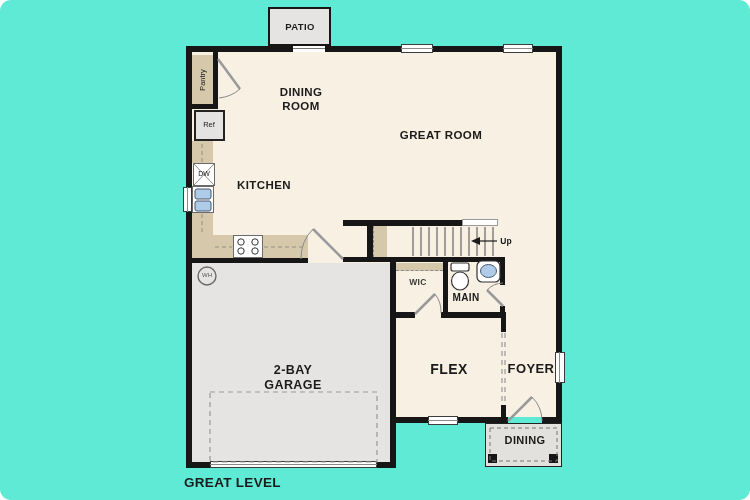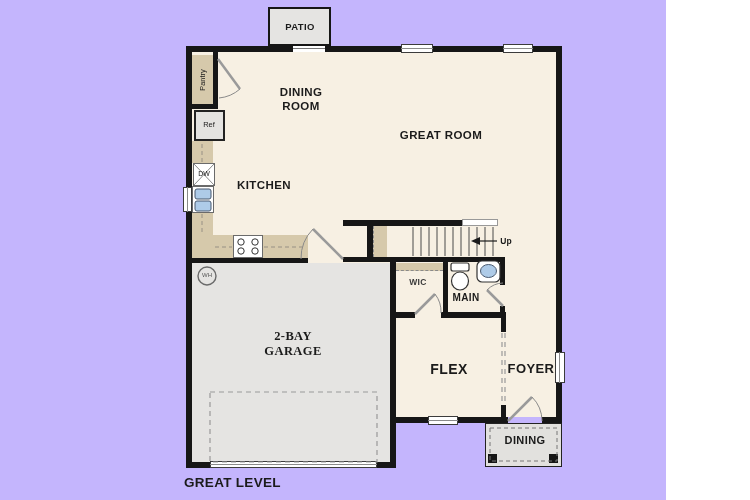--- a/index.html
+++ b/index.html
@@ -1,17 +1,17 @@
 <!DOCTYPE html>
 <html style="--floor: #f7f0e3; --counter: #d6c9ab; --garage: #e5e4e2; --porch: #e2e1de; --wall: #161616; --sink: #aecbe8; --text: #1b1b1b;"><head>
 <meta charset="utf-8">
 <style>
   html,body{margin:0;padding:0;background:#fff;width:750px;height:500px;overflow:hidden;
     font-family:"Liberation Sans",sans-serif;}
-  #plan{position:relative;width:666px;height:500px;background:#c4b5fd;}
+  #plan{position:relative;width:750px;height:500px;background:#5eead4;border-radius:11px;}
   #plan *{box-sizing:border-box;}
   .abs{position:absolute;}
   .wall{position:absolute;background:var(--wall,#161616);}
   .floor{position:absolute;background:var(--floor,#f7f0e3);}
   .tan{position:absolute;background:var(--counter,#d6c9ab);}
   .gray{position:absolute;background:var(--garage,#e5e4e2);}
   .box{position:absolute;background:#fff;border:1px solid #6a6a6a;}
   .winh{position:absolute;background:#fff;border:1px solid #3c3c3c;}
   .winh::after{content:"";position:absolute;left:-1px;right:-1px;top:50%;margin-top:-1px;border-top:1px solid #8a8a8a;}
   .winv{position:absolute;background:#fff;border:1px solid #3c3c3c;}
@@ -155,21 +155,21 @@
       <rect x="477" y="261" width="23" height="21" rx="5" fill="#fff" stroke="#333" stroke-width="1.2"></rect>
       <ellipse cx="488.5" cy="271" rx="8" ry="6.5" fill="#aecbe8" stroke="#49596e" stroke-width="1"></ellipse>
     </g>
   </svg>
 
   <div class="lbl" style="left:300px;top:27px;font-size:9.5px;">PATIO</div>
   <div class="lbl" style="left:301px;top:100px;font-size:11.5px;">DINING
 ROOM</div>
   <div class="lbl" style="left:441px;top:136px;font-size:11.5px;">GREAT ROOM</div>
   <div class="lbl" style="left:264px;top:186px;font-size:11.5px;">KITCHEN</div>
-  <div class="lbl" style="left:293px;top:344px;font-size:12.5px;font-family:Liberation Serif, serif;">2-BAY
+  <div class="lbl" style="left:293px;top:378px;font-size:12.5px;">2-BAY
 GARAGE</div>
   <div class="lbl" style="left:449px;top:369px;font-size:14px;">FLEX</div>
   <div class="lbl" style="left:531px;top:369px;font-size:13px;">FOYER</div>
   <div class="lbl" style="left:525px;top:440px;font-size:11px;">DINING</div>
   <div class="lbl" style="left:418px;top:282px;font-size:8.5px;color:#3a3a3a;">WIC</div>
   <div class="lbl" style="left:466px;top:298px;font-size:10px;">MAIN</div>
   <div class="lbl rot reg" style="left:203px;top:80px;font-size:7.5px;">Pantry</div>
   <div class="lbl reg" style="left:209px;top:125px;font-size:7.5px;">Ref</div>
   <div class="lbl reg" style="left:204px;top:174px;font-size:7px;">DW</div>
   <div class="lbl reg" style="left:207px;top:276px;font-size:6px;color:#555;">WH</div>

